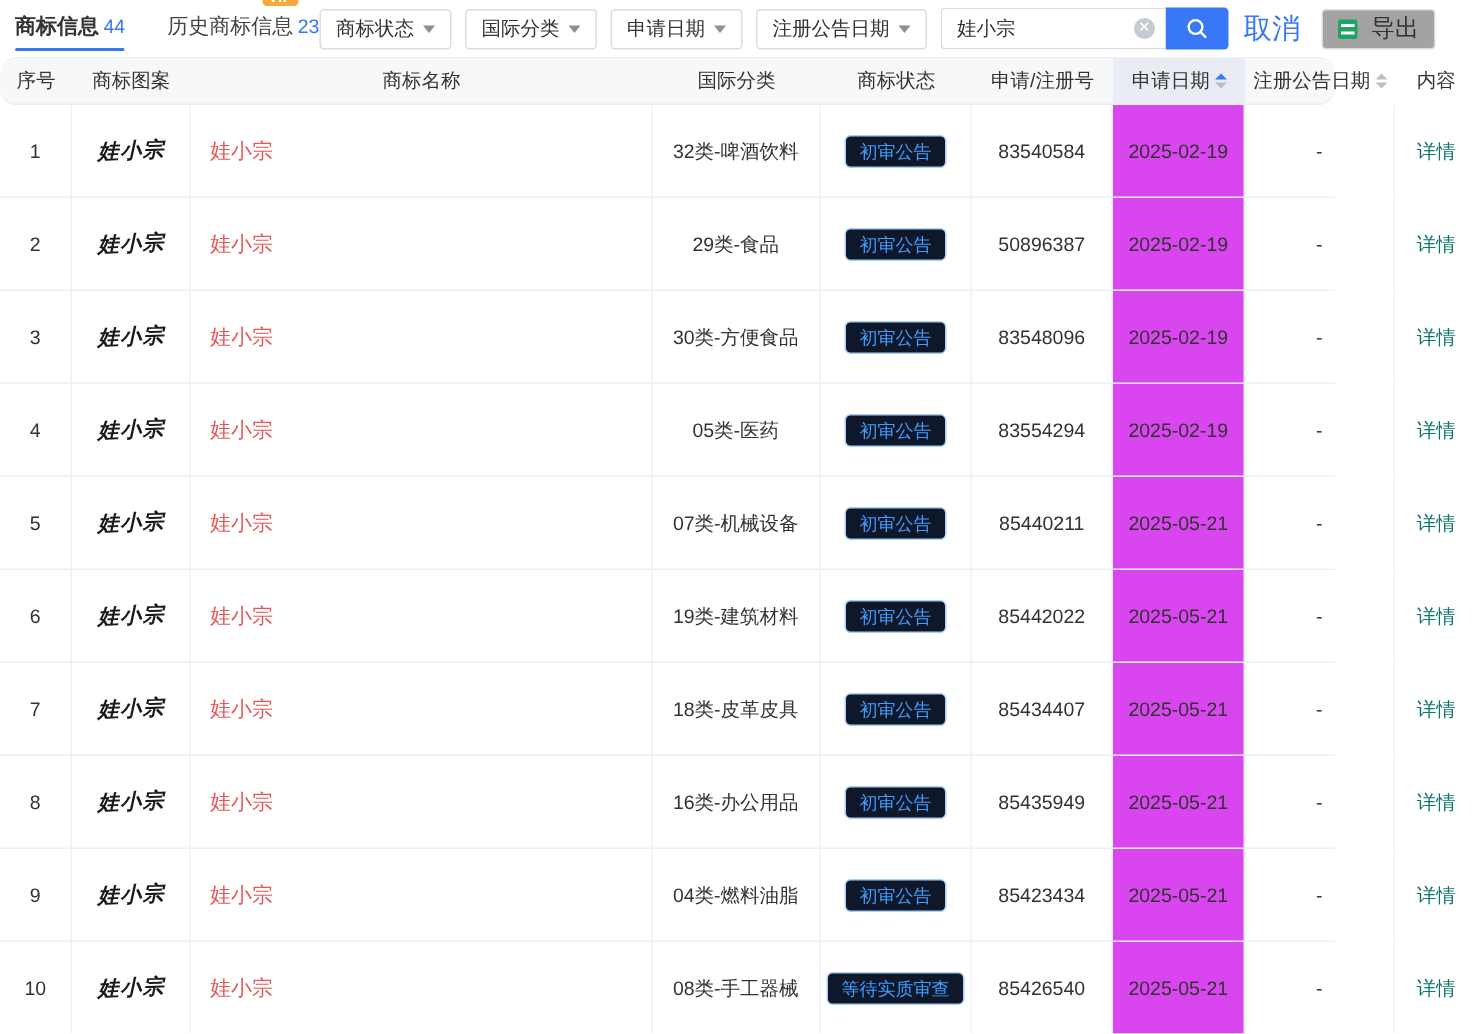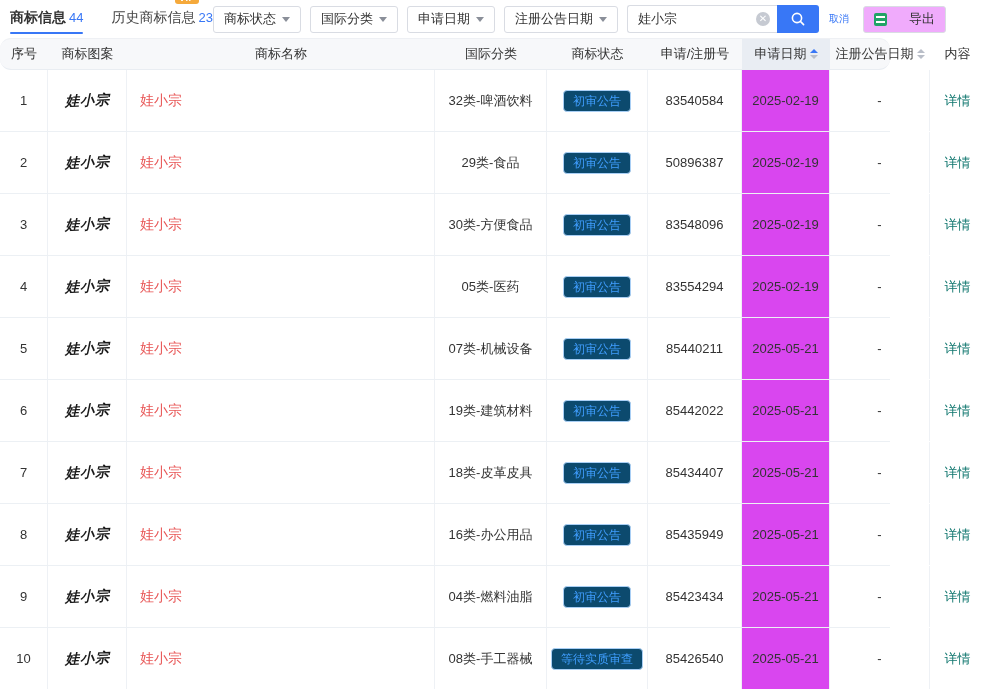--- a/index.html
+++ b/index.html
@@ -27,24 +27,24 @@
 
   .search-group { display:flex; align-items:stretch; height:28px; margin-right:10px; }
   .search-input-wrap { position:relative; width:150px; }
   .search-input { width:100%; height:100%; border:1px solid #d9dce3; border-right:none; border-radius:3px 0 0 3px;
     padding:0 26px 0 10px; font-size:13px; color:#333; outline:none; font-family:inherit; }
   .clear-icon { position:absolute; right:7px; top:50%; transform:translateY(-50%); width:14px; height:14px;
     background:#c6cad2; color:#fff; border-radius:50%; font-size:10px; line-height:14px; text-align:center; cursor:pointer; }
   .search-btn { width:42px; border:none; background:#3877F6; border-radius:0 3px 3px 0; cursor:pointer;
     display:flex; align-items:center; justify-content:center; }
 
-  .cancel-link { font-size:10px; color:#3877F6; cursor:pointer; margin-right:14px; white-space:nowrap; }
-
-  .export-btn { height:27px; padding:0 10px; background:#f0abfc; border:1px solid #d9dce3; border-radius:3px;
-    font-size:13px; color:#333; display:flex; align-items:center; gap:22px; cursor:pointer; white-space:nowrap; }
+  .cancel-link { font-size:19px; color:#3877F6; cursor:pointer; margin-right:14px; white-space:nowrap; }
+
+  .export-btn { height:27px; padding:0 10px; background:#a3a3a3; border:1px solid #d9dce3; border-radius:3px;
+    font-size:16px; color:#333; display:flex; align-items:center; gap:9px; cursor:pointer; white-space:nowrap; }
   .excel-icon { width:13px; height:13px; background:#21A366; border-radius:2px; position:relative; }
   .excel-icon::before { content:""; position:absolute; left:2px; right:2px; top:3px; height:2px; background:#fff; }
   .excel-icon::after  { content:""; position:absolute; left:2px; right:2px; bottom:3px; height:2px; background:#fff; }
 
   
   .grid-row { display:grid; grid-template-columns:48px 79px 308px 112px 101px 94px 88px 100px 55px; }
   .thead { height:32px; background:#f7f8fa; border-top:1px solid #eef0f4; border-bottom:1px solid #e9edf2;border-radius:11px; }
   .th { display:flex; align-items:center; justify-content:center; font-size:13px; color:#333; gap:3px; white-space:nowrap; }
   .th.sorted-col { background:#e9edf3; }
 
@@ -56,21 +56,21 @@
 
   .trow { height:62px; border-bottom:1px solid #ecEFf4; border-bottom:1px solid #ecf0f4; }
   .td { display:flex; align-items:center; justify-content:center; font-size:13px; color:#333;
     border-right:1px solid #eef1f5; overflow:hidden; white-space:nowrap; }
   .td:first-child { border-left:none; }
   .td:last-child { border-right:none; }
   .td.name-cell { justify-content:flex-start; padding-left:13px; color:#E85555; font-size:14px; }
   .td.date-cell { background:#d946ef; }
   .mark-image { font-family:"DejaVu Serif","Liberation Serif",serif; font-style:italic; font-weight:bold;
     font-size:14px; color:#1a1a1a; transform:rotate(-2deg); letter-spacing:1px; }
-  .status-badge { border:1px solid #a9cff5; background:#0c4a6e; color:#409EFF; font-size:12px;
+  .status-badge { border:1px solid #a9cff5; background:#0f172a; color:#409EFF; font-size:12px;
     padding:4px 9px; border-radius:4px; line-height:1; white-space:nowrap; }
   .detail-link { color:#0f766e; cursor:pointer; }
 
   svg { display:block; }
 </style>
 </head>
 <body>
 
 <div class="app">
 

